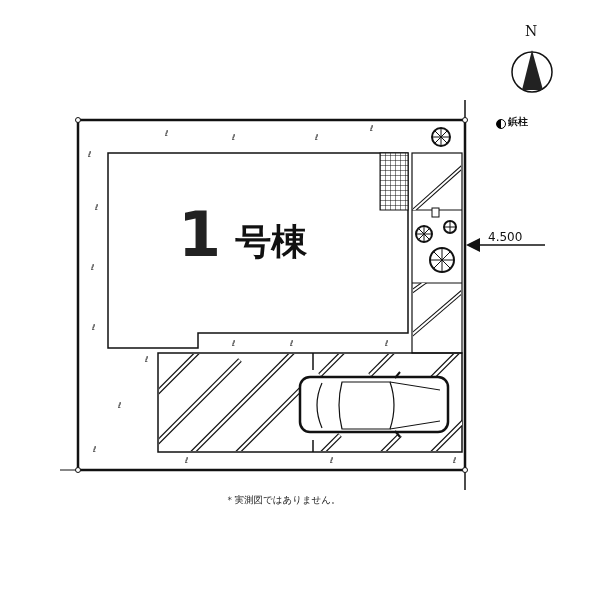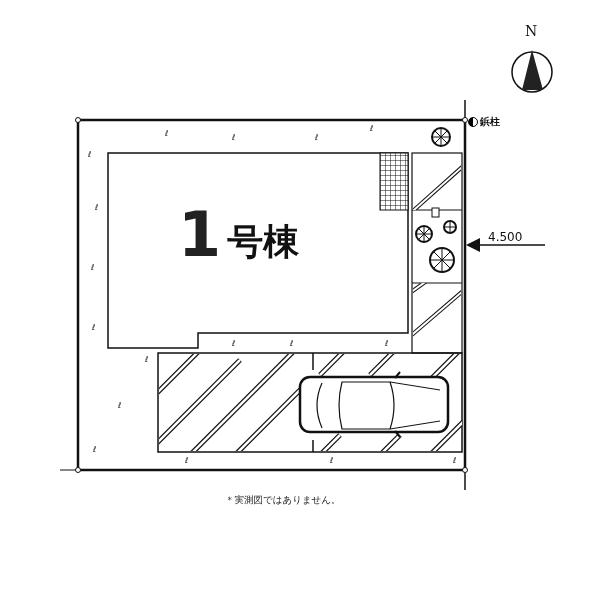--- a/index.html
+++ b/index.html
@@ -1,21 +1,21 @@
 <!DOCTYPE html>
 <html><head>
 <meta charset="utf-8">
 <style>
   html, body { margin:0; padding:0; background:#ffffff; }
   body { width:600px; height:600px; position:relative; overflow:hidden; font-family:"DejaVu Sans", sans-serif; }
   #plan { position:absolute; left:0; top:0; width:600px; height:600px; }
   .bldg-label { position:absolute; left:178px; top:196px; height:70px; display:flex; align-items:flex-end; color:#111; }
   .bldg-num { font-family:"DejaVu Sans", sans-serif; font-weight:bold; font-size:62px; line-height:62px; letter-spacing:-2px; color:#222; }
-  .bldg-name { font-family:"DejaVu Sans", sans-serif; font-weight:bold; font-size:36px; line-height:40px; margin-left:8px; margin-bottom:4px; color:#111; }
-  .pillar-label { position:absolute; left:468px; top:115px; font-size:10px; font-weight:bold; color:#111; display:flex; align-items:center; }
+  .bldg-name { font-family:"DejaVu Sans", sans-serif; font-weight:bold; font-size:36px; line-height:40px; margin-left:16px; margin-bottom:4px; color:#111; }
+  .pillar-label { position:absolute; left:496px; top:115px; font-size:10px; font-weight:bold; color:#111; display:flex; align-items:flex-end; }
   .pillar-dot { display:inline-block; width:8px; height:8px; border-radius:50%; background:linear-gradient(90deg,#000 50%,#fff 50%); border:1px solid #000; margin-right:2px; }
   .road-width { position:absolute; left:488px; top:230px; font-size:12px; color:#111; }
   .note { position:absolute; left:225px; top:494px; font-size:9.5px; color:#222; }
   .compass-n { position:absolute; left:525px; top:23px; font-family:"DejaVu Serif", serif; font-size:14px; color:#111; }
 </style>
 </head>
 <body>
 
 <svg id="plan" viewBox="0 0 600 600" xmlns="http://www.w3.org/2000/svg">
   <defs>

